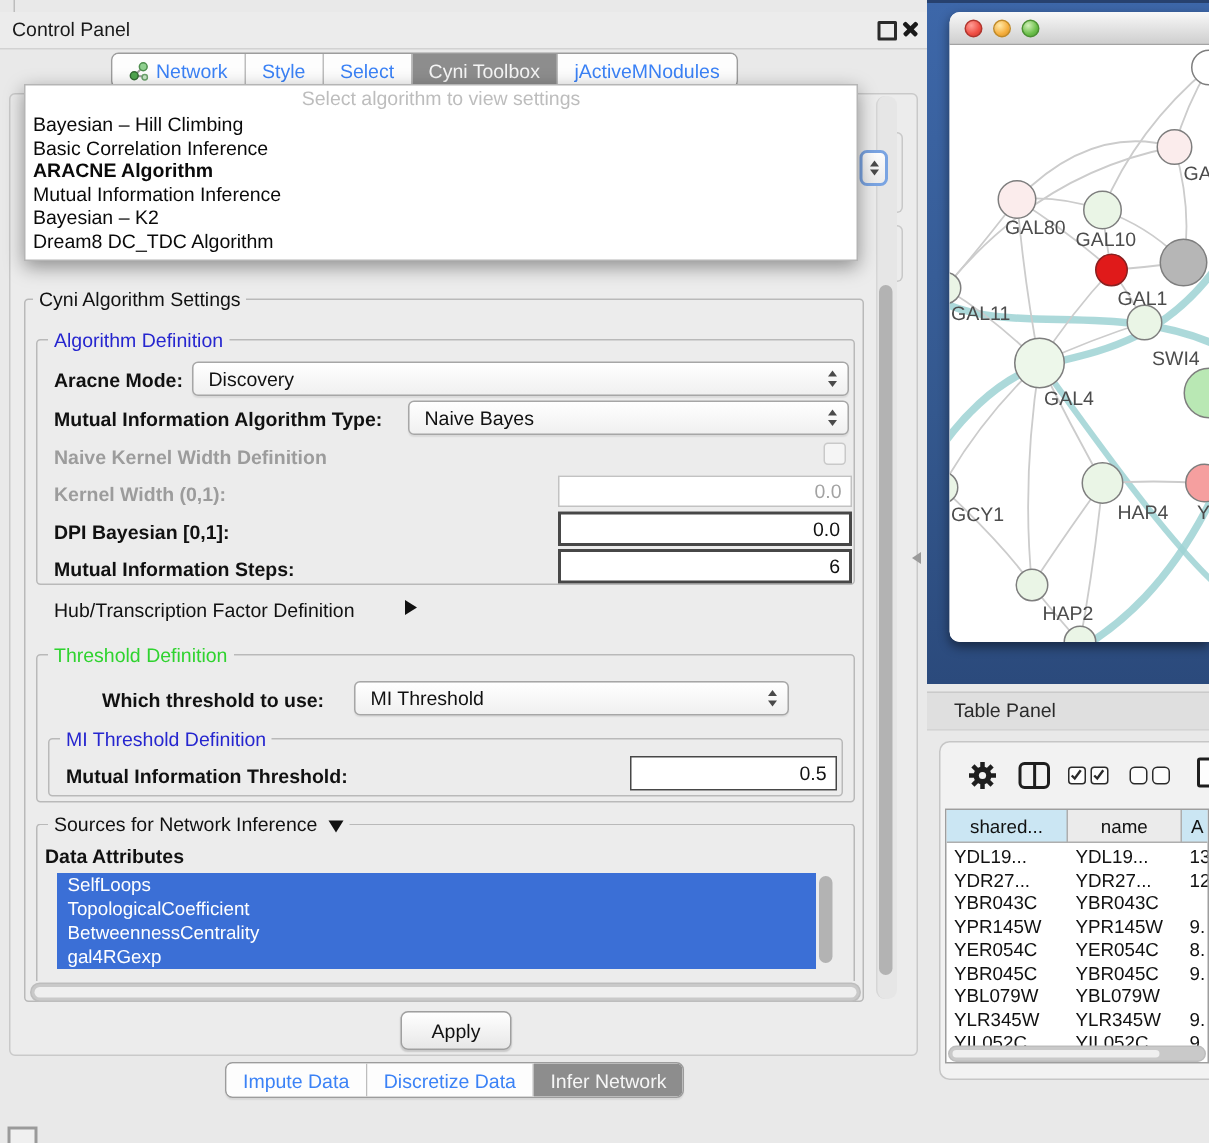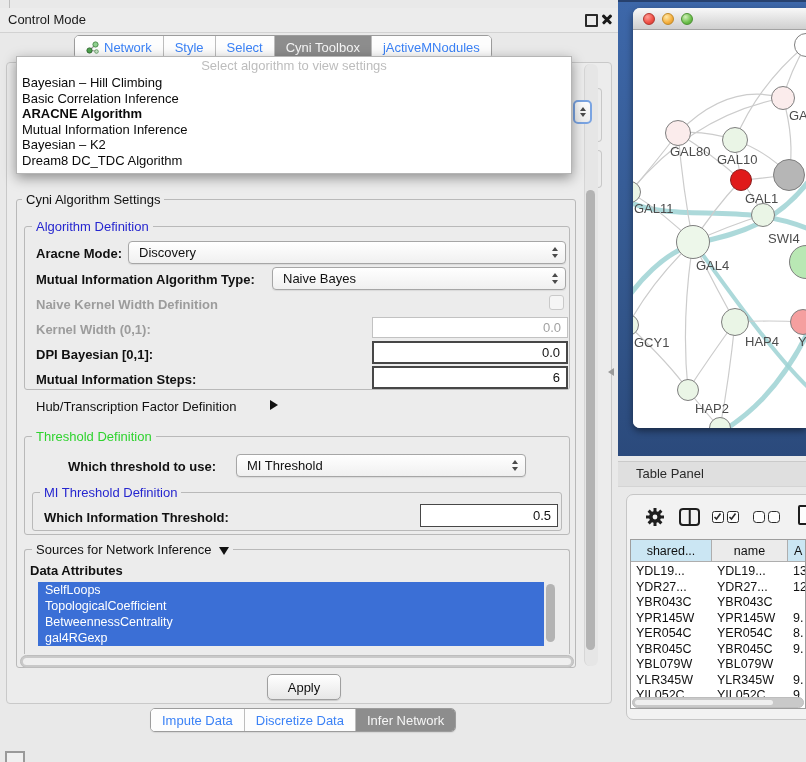--- a/index.html
+++ b/index.html
@@ -73,21 +73,21 @@
   .th{position:absolute;top:0;height:22px;line-height:22px;text-align:center;font-size:12.5px;border-right:1px solid #aeaeae;border-bottom:1px solid #aeaeae;box-sizing:border-box;}
   .trow{position:absolute;height:15.5px;line-height:15.5px;font-size:12.5px;white-space:nowrap;}
   .td{position:absolute;top:0;height:15.5px;overflow:hidden;padding-left:5px;box-sizing:border-box;}
 </style>
 </head>
 <body>
 
 <div class="abs" style="left:9px;top:0;width:1px;height:8px;background:#bdbdbd;"></div>
 
 <div class="abs cp-titlebar"></div>
-<div class="abs cp-title">Control Mode</div>
+<div class="abs cp-title">Control Panel</div>
 <div class="abs win-sq"></div>
 <div class="abs win-x">
     <i></i>
     <i></i>
   </div>
 
 <div class="abs segbar" style="left:74px;top:35px;">
   <div class="seg">
     <svg width="13" height="13" viewBox="0 0 13 13" style="margin-right:5px;">
       <line x1="3.5" y1="9.5" x2="9.5" y2="3.5" stroke="#9c9c9c" stroke-width="1.2"></line>
@@ -175,21 +175,21 @@
 <div class="abs combo" style="left:236px;top:454px;width:290px;height:23px;">
   <span class="val">MI Threshold</span>
   <span class="spin">
       <i class="up"></i>
       <i class="dn"></i>
     </span>
 </div>
 
 <div class="abs grp" style="left:32px;top:492px;width:530px;height:39px;"></div>
 <span class="abs gttl blue" style="left:40px;top:485px;">MI Threshold Definition</span>
-<span class="abs lbl" style="left:44px;top:510px;">Which Information Threshold:</span>
+<span class="abs lbl" style="left:44px;top:510px;">Mutual Information Threshold:</span>
 <div class="abs field" style="left:420px;top:504px;width:138px;height:23px;border-width:1.5px;">
   <span>0.5</span>
 </div>
 
 <div class="abs grp" style="left:24px;top:549px;width:546px;height:105px;border-bottom:none;border-radius:3px 3px 0 0;"></div>
 <span class="abs gttl" style="left:32px;top:542px;">
   <span>Sources for Network Inference</span><span class="tri-d"></span>
 </span>
 <span class="abs lbl" style="left:30px;top:563px;">Data Attributes</span>
 

